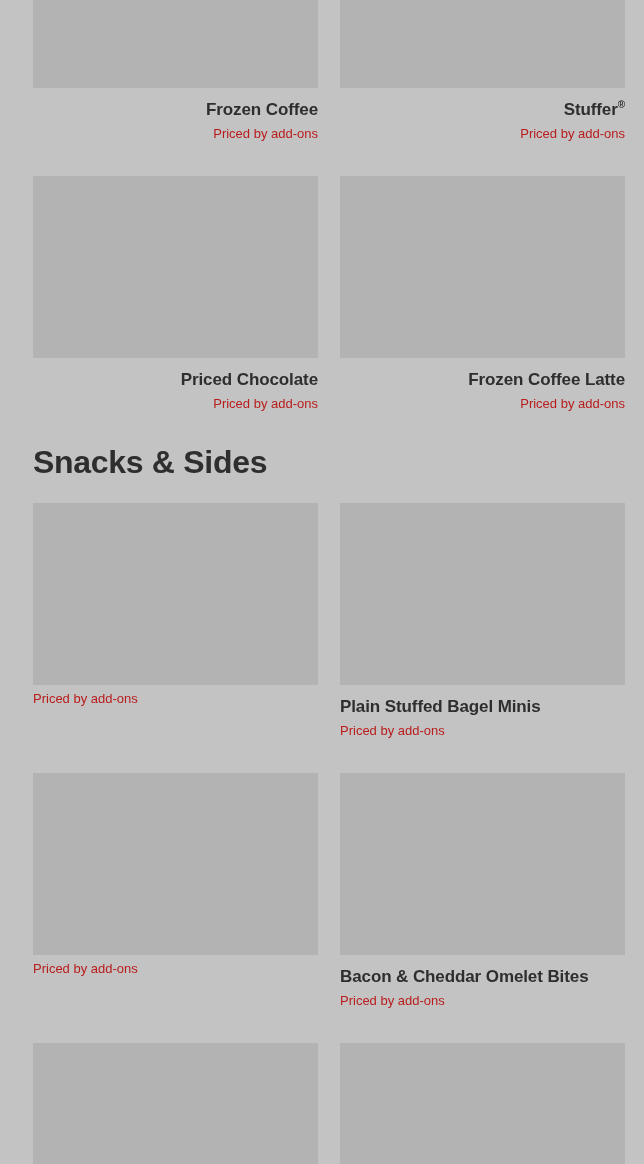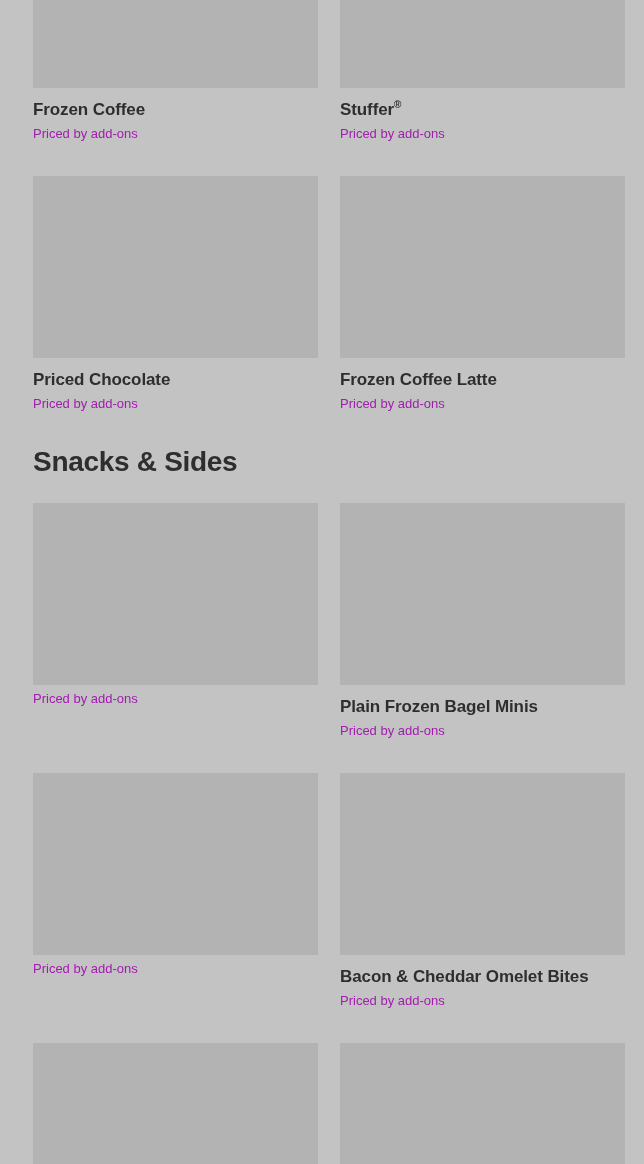--- a/index.html
+++ b/index.html
@@ -57,39 +57,40 @@
   .product-title .reg {
     font-size: 10px;
     vertical-align: super;
     line-height: 0;
     font-weight: bold;
   }
 
   .product-price {
     font-size: 13px;
     font-weight: normal;
-    color: #a21caf;
+    color: #b91c1c;
     line-height: 16px;
     margin: 6px 0 0 0;
     white-space: nowrap;
   }
 
   .section-heading {
-    font-size: 28px;
+    font-size: 32px;
     font-weight: bold;
     color: #2e2e2e;
     line-height: 28px;
     margin: 0;
     padding: 0 0 0 33px;
     letter-spacing: -0.3px;
   }
 
   
   .section-frozen-rows {
     padding-top: 0;
+    text-align: right;
   }
   .heading-gap-top {
     height: 36px;
   }
   .heading-gap-bottom {
     height: 27px;
   }
   .card-gap {
     height: 34px;
   }
@@ -144,21 +145,21 @@
 
   <div>
 
     <div class="product-grid">
       <div class="product-card">
         <div class="product-thumb thumb-h-snack"></div>
         <div class="product-price">Priced by add-ons</div>
       </div>
       <div class="product-card">
         <div class="product-thumb thumb-h-snack"></div>
-        <div class="product-title"><span>Plain Frozen Bagel Minis</span><span class="reg"></span></div>
+        <div class="product-title"><span>Plain Stuffed Bagel Minis</span><span class="reg"></span></div>
         <div class="product-price">Priced by add-ons</div>
       </div>
     </div>
 
     <div class="card-gap"></div>
 
     <div class="product-grid">
       <div class="product-card">
         <div class="product-thumb thumb-h-snack"></div>
         <div class="product-price">Priced by add-ons</div>

